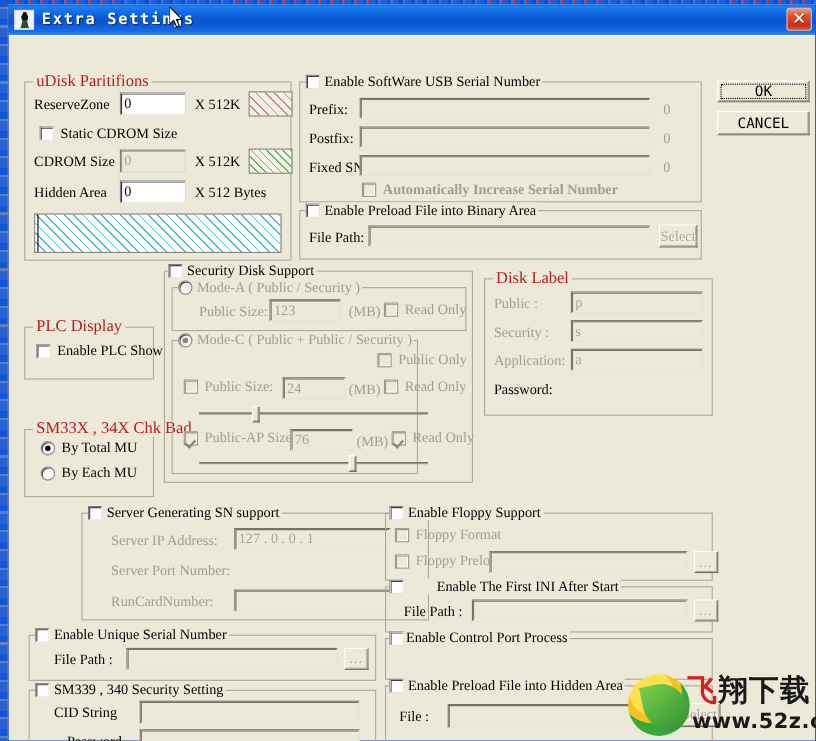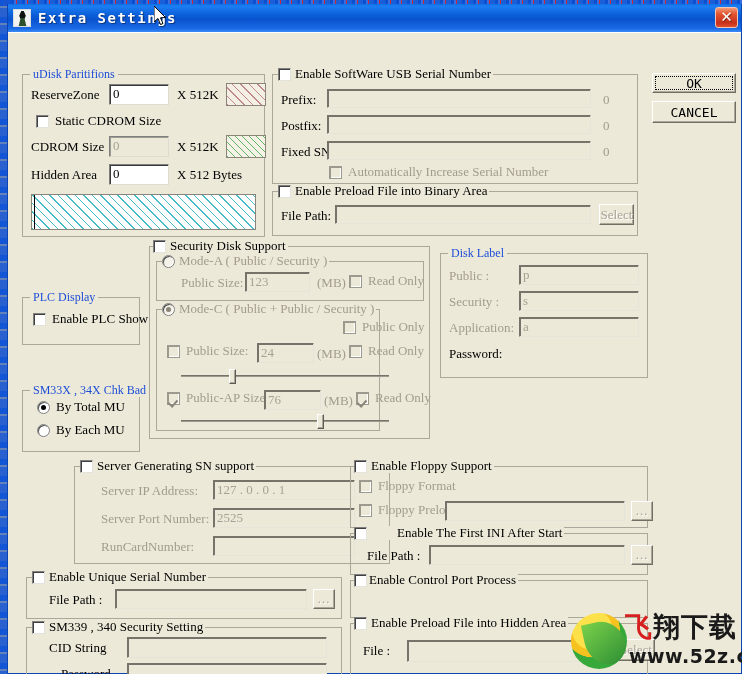--- a/index.html
+++ b/index.html
@@ -91,21 +91,21 @@
 
   
   .grp {
     position: absolute;
     border: 1px solid #aca899;
     border-top: 1px solid #aca899;
   }
   .grp > .cap {
     position: absolute; top: -8px; left: 7px;
     background: #ece9d8; padding: 0 3px;
-    font-size: 12px; color: #1d4ed8; white-space: nowrap;
+    font-size: 15px; color: #b91c1c; white-space: nowrap;
     line-height: 14px;
   }
   .grp > .capchk {
     position: absolute; top: -8px; left: 5px;
     background: #ece9d8; padding: 0 2px 0 0;
     display: flex; align-items: center; gap: 4px;
     font-size: 13px; color: #000; white-space: nowrap;
     line-height: 14px;
   }
   .lbl { position: absolute; font-size: 13px; color: #000; white-space: nowrap; line-height: 14px; text-align: center; }
@@ -315,21 +315,21 @@
       <div class="lbl dim" style="left:330px;top:18px;">0</div>
 
       <div class="lbl" style="left:8px;top:44px;">Postfix:</div>
       <div class="txt dis flat" style="left:54px;top:40px;width:264px;height:19px;"></div>
       <div class="lbl dim" style="left:330px;top:44px;">0</div>
 
       <div class="lbl" style="left:8px;top:70px;">Fixed SN</div>
       <div class="txt dis flat" style="left:54px;top:66px;width:264px;height:19px;"></div>
       <div class="lbl dim" style="left:330px;top:70px;">0</div>
 
-      <div style="position:absolute;left:56px;top:90px;display:flex;align-items:center;gap:6px;">
+      <div style="position:absolute;left:56px;top:90px;display:flex;align-items:center;gap:6px;font-weight:bold;">
         <span class="chk dis"></span>
         <span class="lbl dim" style="position:static;">Automatically Increase Serial Number</span>
       </div>
     </div>
 
     <div class="grp" style="left:264px;top:158px;width:366px;height:45px;">
       <div class="capchk">
         <span class="chk"></span>
         <span>Enable Preload File into Binary Area</span>
       </div>
@@ -422,21 +422,20 @@
 
     <div class="grp" style="left:18px;top:433px;width:316px;height:98px;margin-left:48px;">
       <div class="capchk">
         <span class="chk"></span>
         <span>Server Generating SN support</span>
       </div>
       <div class="lbl dim" style="left:26px;top:17px;">Server IP Address:</div>
       <div class="txt dis flat" style="left:138px;top:13px;width:142px;height:20px;">127 .  0  .  0  .  1</div>
 
       <div class="lbl dim" style="left:26px;top:45px;">Server Port Number:</div>
-      <div class="txt dis flat" style="left:138px;top:41px;width:142px;height:20px;">2525</div>
 
       <div class="lbl dim" style="left:26px;top:73px;">RunCardNumber:</div>
       <div class="txt dis flat" style="left:138px;top:69px;width:142px;height:20px;"></div>
     </div>
 
     <div class="grp" style="left:18px;top:544px;width:316px;height:42px;">
       <div class="capchk">
         <span class="chk"></span>
         <span>Enable Unique Serial Number</span>
       </div>

